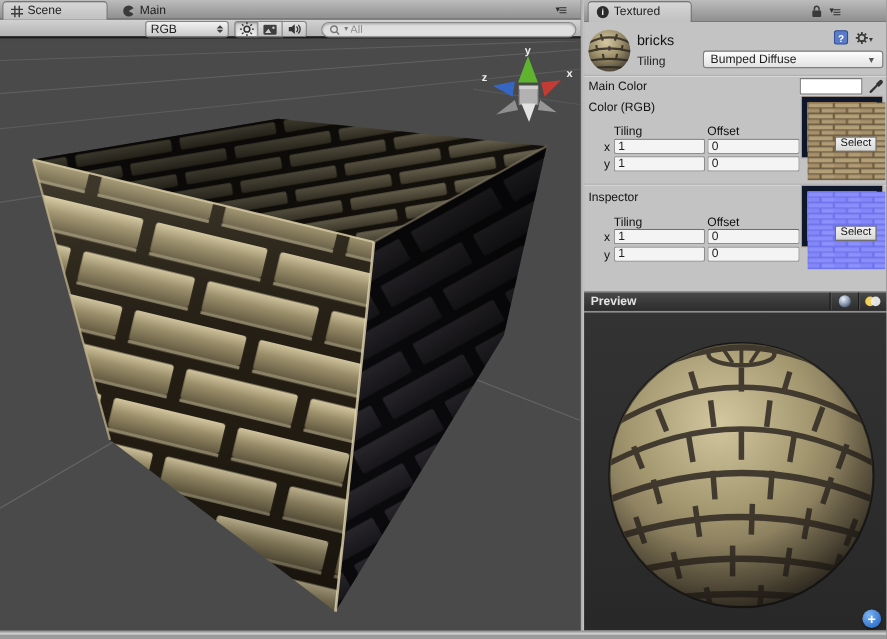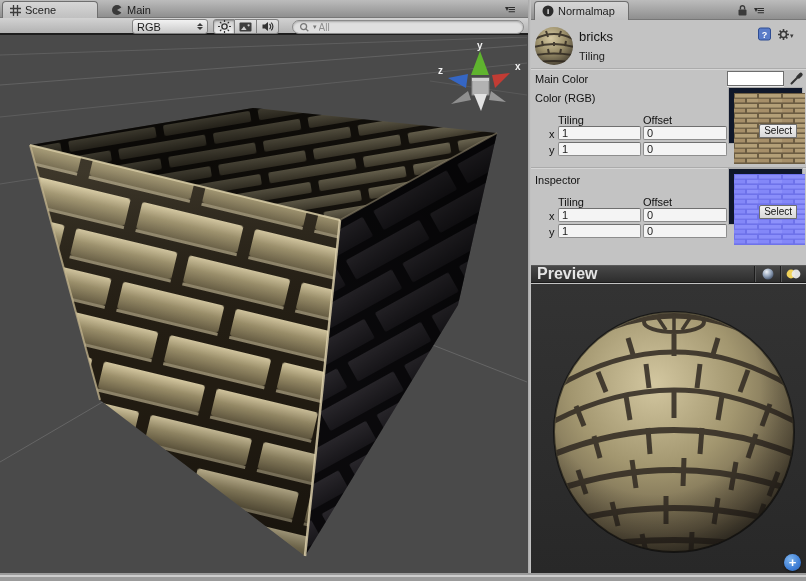--- a/index.html
+++ b/index.html
@@ -59,21 +59,21 @@
     border:1px solid #6e6e6e;box-shadow:0 1px 0 rgba(255,255,255,.6);}
   .thumb{position:absolute;left:198px;width:73px;height:55px;border:5px solid #0f172a;
     box-shadow:0 0 0 1px #adadad;background:#fdba74;}
   .thumb svg{display:block;}
   .select-btn{position:absolute;right:0px;bottom:0px;height:14px;padding:0 4px;font-size:10px;color:#111;
     background:linear-gradient(#f2f2f2,#d8d8d8);border:1px solid #6f6f6f;border-radius:2px 0 0 0;line-height:12px;}
 
   
   .preview-header{position:absolute;left:0;right:0;top:265px;height:18px;
     background:linear-gradient(#484848,#2d2d2d);border-top:1px solid #5a5a5a;border-bottom:1px solid #1a1a1a;
-    display:flex;align-items:center;color:#e4e4e4;font-weight:bold;font-size:16px;padding-left:6px;}
+    display:flex;align-items:center;color:#e4e4e4;font-weight:bold;font-size:11px;padding-left:6px;}
   .pv-btns{margin-left:auto;display:flex;height:100%;}
   .pv-btn{width:26px;height:100%;display:flex;align-items:center;justify-content:center;border-left:1px solid #1c1c1c;
     box-shadow:inset 1px 0 0 #555;}
   .preview-body{position:absolute;left:0;right:0;top:284px;height:289px;
     background:linear-gradient(#333333,#282828);overflow:hidden;}
   .plus-btn{position:absolute;right:5px;bottom:2px;width:17px;height:17px;border-radius:50%;
     background:radial-gradient(circle at 35% 30%,#7db4ee,#3f7fd6 60%,#2a62b4);display:flex;align-items:center;
     justify-content:center;color:#fff;font-size:13px;line-height:1;font-weight:bold;box-shadow:0 1px 2px rgba(0,0,0,.5);}
 
   
@@ -261,21 +261,21 @@
 
   <div class="inspector">
     <div class="tabbar">
       <div class="tab active" style="left:3px;width:95px;height:19px;">
         <span class="icon">
           <svg width="12" height="12">
               <circle cx="6" cy="6" r="5.5" fill="#2b2b2b"></circle>
           <text x="6" y="9" font-size="8" font-weight="bold" fill="#fff" text-anchor="middle" font-family="Liberation Serif,serif">i</text>
             </svg>
         </span>
-        <span>Normalmap</span>
+        <span>Textured</span>
       </div>
       <span class="icon" style="position:absolute;left:206px;top:4px;">
         <svg width="11" height="12">
             <rect x="1.5" y="5.5" width="8" height="6" rx="1" fill="#3a3a3a"></rect>
         <path d="M3.4,5.5 V3.8 a2.1,2.1 0 0 1 4.2,0 V5.5" fill="none" stroke="#3a3a3a" stroke-width="1.4"></path>
           </svg>
       </span>
       <div class="panel-menu" style="left:223px;top:3px;">
         <span class="dn">▾</span>
           <span class="lines">≡</span>
@@ -305,20 +305,24 @@
             <path d="M8,15 L9,20"></path>
             <path d="M20,16 L20,20"></path>
           <path d="M32,15 L31,20"></path>
             <path d="M14,23 L15,28"></path>
             <path d="M27,23 L26,28"></path>
         </g>
       </svg>
     </span>
     <div class="ins-label" style="left:48px;top:29px;font-size:13px;">bricks</div>
     <div class="ins-label" style="left:48px;top:50px;color:#222;">Tiling</div>
+    <div class="shader-dd">
+      <span>Bumped Diffuse</span>
+      <span class="arr">▼</span>
+    </div>
     <span class="icon" style="position:absolute;left:227px;top:27px;">
       <svg width="14" height="14">
           <rect x="0.5" y="1" width="12" height="12" rx="2" fill="#5a7cc8" stroke="#2e4c92"></rect>
       <text x="6.5" y="11" font-size="9" font-weight="bold" fill="#fff" text-anchor="middle">?</text>
         </svg>
     </span>
     <span class="icon" style="position:absolute;left:246px;top:28px;">
       <svg width="18" height="13">
           <g stroke="#3a3a3a" stroke-width="1.6">
         <circle cx="6.5" cy="6.5" r="3" fill="none"></circle>

